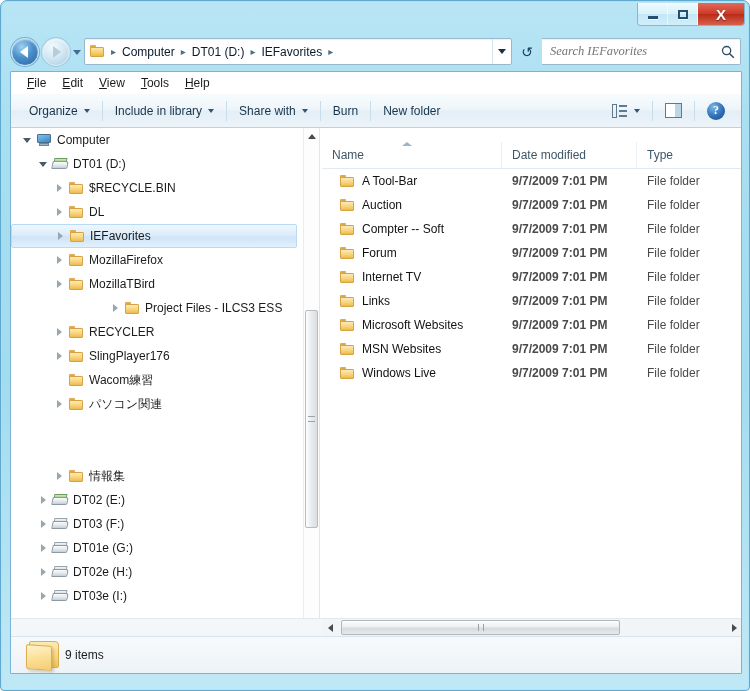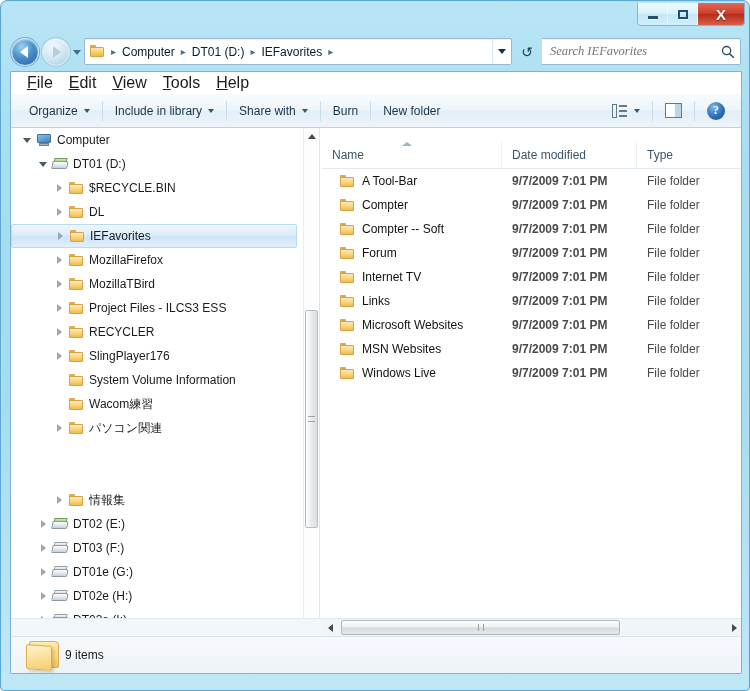--- a/index.html
+++ b/index.html
@@ -237,21 +237,21 @@
   
   #menubar {
     position: absolute;
     left: 0; top: 0; width: 732px; height: 22px;
     background: #ffffff;
     display: flex; align-items: center;
     padding-left: 8px;
     box-sizing: border-box;
   }
   .menu-item {
-    font-size: 16px;
+    font-size: 12px;
     color: #1b1b1b;
     padding: 2px 8px;
     cursor: default;
   }
   .menu-item u { text-decoration: underline; }
 
   
   #cmdbar {
     position: absolute;
     left: 0; top: 22px; width: 732px; height: 34px;
@@ -864,65 +864,55 @@
                 <span class="tri-closed"></span>
               </span>
               <span class="tree-icon">
                 <span class="ic-folder">
                   <span class="f-tab"></span>
                   <span class="f-body"></span>
                 </span>
               </span>
               <span class="tree-label">MozillaTBird</span>
             </div>
+            <div class="tree-row" style="padding-left: 56px; margin-left: 40px;">
+              <span class="twisty">
+                <span class="tri-closed"></span>
+              </span>
+              <span class="tree-icon">
+                <span class="ic-folder">
+                  <span class="f-tab"></span>
+                  <span class="f-body"></span>
+                </span>
+              </span>
+              <span class="tree-label">Project Files - ILCS3 ESS</span>
+            </div>
             <div class="tree-row" style="padding-left: 40px;">
               <span class="twisty">
                 <span class="tri-closed"></span>
               </span>
               <span class="tree-icon">
                 <span class="ic-folder">
                   <span class="f-tab"></span>
                   <span class="f-body"></span>
                 </span>
               </span>
-              <span class="tree-label">Project Files - ILCS3 ESS</span>
+              <span class="tree-label">RECYCLER</span>
             </div>
             <div class="tree-row" style="padding-left: 40px;">
               <span class="twisty">
                 <span class="tri-closed"></span>
               </span>
               <span class="tree-icon">
                 <span class="ic-folder">
                   <span class="f-tab"></span>
                   <span class="f-body"></span>
                 </span>
               </span>
-              <span class="tree-label">RECYCLER</span>
-            </div>
-            <div class="tree-row" style="padding-left: 40px;">
-              <span class="twisty">
-                <span class="tri-closed"></span>
-              </span>
-              <span class="tree-icon">
-                <span class="ic-folder">
-                  <span class="f-tab"></span>
-                  <span class="f-body"></span>
-                </span>
-              </span>
               <span class="tree-label">SlingPlayer176</span>
-            </div>
-            <div class="tree-row" style="padding-left: 40px;">
-              <span class="twisty"></span>
-              <span class="tree-icon">
-                <span class="ic-folder">
-                  <span class="f-tab"></span>
-                  <span class="f-body"></span>
-                </span>
-              </span>
-              <span class="tree-label">System Volume Information</span>
             </div>
             <div class="tree-row" style="padding-left: 40px;">
               <span class="twisty"></span>
               <span class="tree-icon">
                 <span class="ic-folder">
                   <span class="f-tab"></span>
                   <span class="f-body"></span>
                 </span>
               </span>
               <span class="tree-label">Wacom練習</span>
@@ -1049,21 +1039,21 @@
               </span>
               <span class="cell-date">9/7/2009 7:01 PM</span>
               <span class="cell-type">File folder</span>
             </div>
             <div class="file-row">
               <span class="cell-name">
                 <span class="ic-folder">
                   <span class="f-tab"></span>
                   <span class="f-body"></span>
                 </span>
-                <span>Compter</span>
+                <span>Auction</span>
               </span>
               <span class="cell-date">9/7/2009 7:01 PM</span>
               <span class="cell-type">File folder</span>
             </div>
             <div class="file-row">
               <span class="cell-name">
                 <span class="ic-folder">
                   <span class="f-tab"></span>
                   <span class="f-body"></span>
                 </span>

